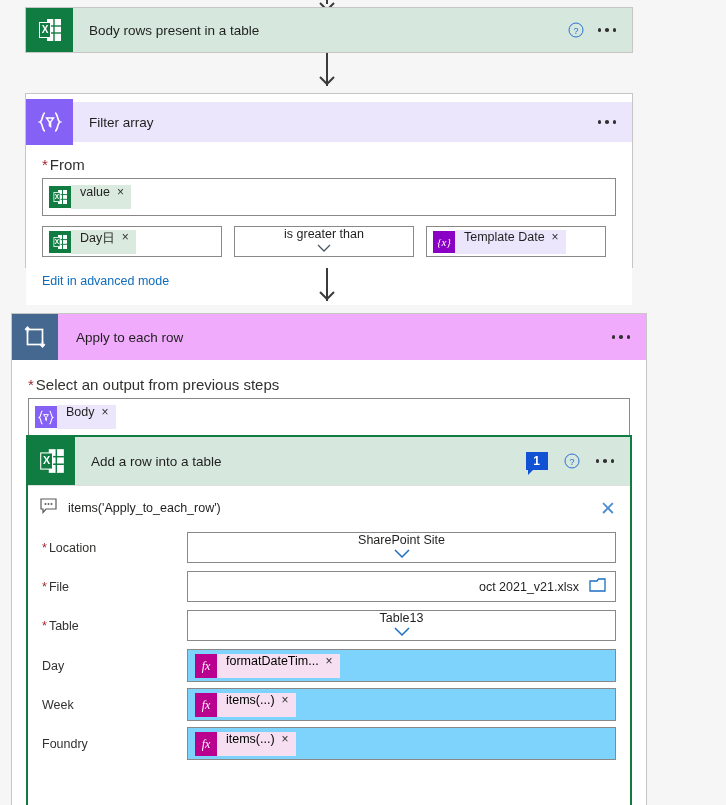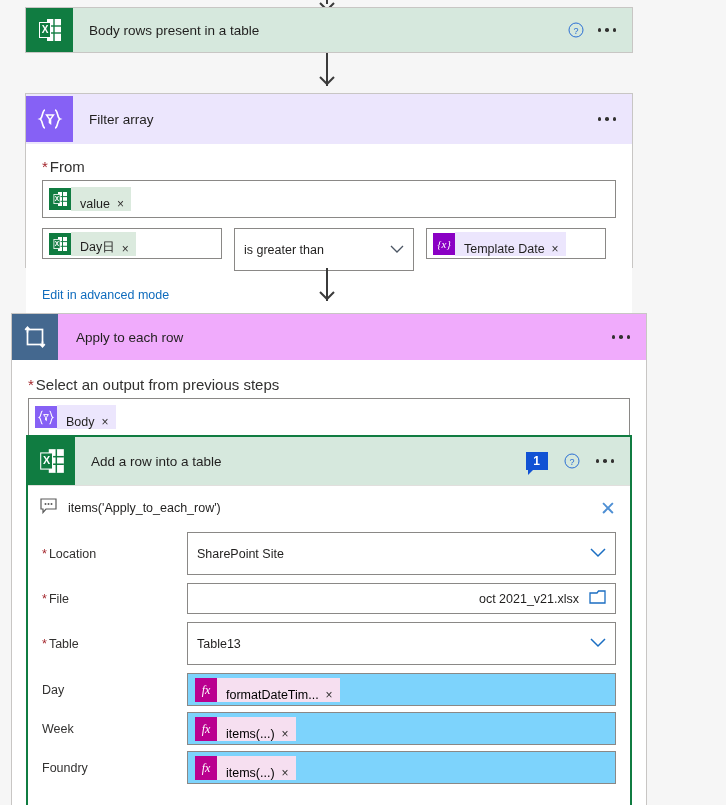--- a/index.html
+++ b/index.html
@@ -88,34 +88,34 @@
   }
   .tok-icon {
     width: 22px; height: 22px; flex: 0 0 22px;
     display: flex; align-items: center; justify-content: center;
   }
   .tok-excel { background: #107C41; }
   .tok-purple { background: #8661f5; }
   .tok-vividpurple { background: #8a00c4; }
   .tok-magenta { background: #ba008f; }
   .tok-body {
-    display: inline-flex; align-items: flex-end; gap: 7px;
+    display: inline-flex; align-items: flex-start; gap: 7px;
     padding: 0 7px 0 9px; height: 24px;
   }
   .bg-greenlite { background: #dbeade; }
   .bg-purplelite { background: #ece6fd; }
   .bg-pinklite { background: #f6dff0; }
   .tok-x { color: #323130; font-size: 12px; cursor: pointer; }
 
   .row2 { display: flex; gap: 12px; margin-top: 10px; }
 
   .select {
-    border: 1px solid #8a8886; background: #fff; height: 43px;
+    border: 1px solid #8a8886; background: #fff; height: 31px;
     display: flex; align-items: center; justify-content: space-between;
-    padding: 0 9px; font-size: 12.5px; color: #201f1e;
+    padding: 0 9px; font-size: 12.5px; color: #201f1e; flex-direction: column;
   }
   .chev { color: #0078d4; }
 
   .link {
     color: #0f6cbd; font-size: 12.5px; margin-top: 17px;
     display: inline-block; cursor: pointer;
   }
 
   
   .comment-row {
@@ -187,21 +187,21 @@
   </div>
 
   <div class="conn" style="left:326px; top:53px; height:33px;"></div>
   <div class="arrowhead" style="left:319px; top:76px;">
     <svg width="16" height="10" viewBox="0 0 16 10">
         <path d="M1 1 L8 8 L15 1" fill="none" stroke="#3b3b3b" stroke-width="2"></path>
       </svg>
   </div>
 
   <div class="card" style="left:25px; top:93px; width:608px; height:175px;">
-    <div class="card-header hdr-purple" style="height:50px;">
+    <div class="card-header hdr-purple" style="height:40px;margin-top:8px;">
       <div class="tile tile-purple" style="height:46px;">
         <svg width="26" height="24" viewBox="0 0 26 24">
           <path d="M8 3 C5 3 6 11 3 12 C6 13 5 21 8 21" fill="none" stroke="#fff" stroke-width="1.6"></path>
           <path d="M18 3 C21 3 20 11 23 12 C20 13 21 21 18 21" fill="none" stroke="#fff" stroke-width="1.6"></path>
           <path d="M9.5 8 L16.5 8 L13.6 12 L13.6 16.5 L12.4 15.6 L12.4 12 Z" fill="none" stroke="#fff" stroke-width="1.4"></path>
         </svg>
       </div>
       <div class="card-title">Filter array</div>
       <div class="hdr-actions">
         <span class="ellipsis">

